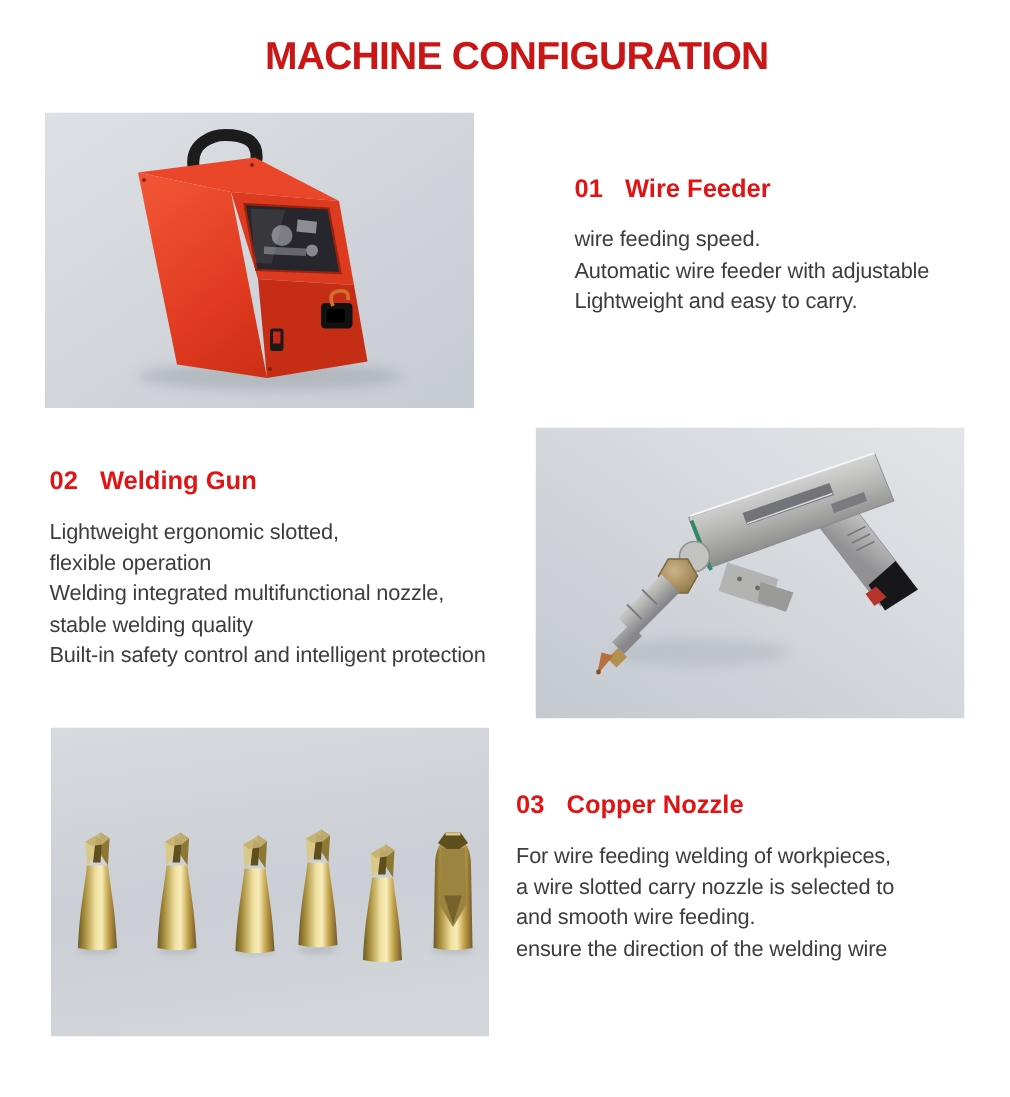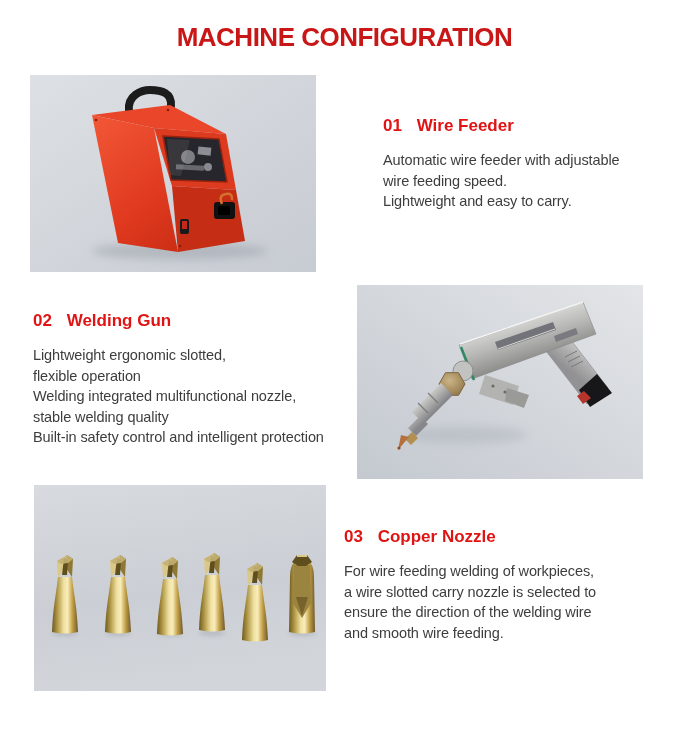--- a/index.html
+++ b/index.html
@@ -83,22 +83,22 @@
       <circle cx="150" cy="171" r="1.3" fill="#8a1d0c"></circle>
     </svg>
   </div>
 
   <div class="textblock text1">
     <div class="heading">
       <span class="num">01</span>
       <span class="nam">Wire Feeder</span>
     </div>
     <div class="body-lines">
+      <div class="line">wire feeding speed.</div>
       <div class="line">Automatic wire feeder with adjustable</div>
-      <div class="line">wire feeding speed.</div>
       <div class="line">Lightweight and easy to carry.</div>
     </div>
   </div>
 
   <div class="textblock text2">
     <div class="heading">
       <span class="num">02</span>
       <span class="nam">Welding Gun</span>
     </div>
     <div class="body-lines">
@@ -228,18 +228,18 @@
   </div>
 
   <div class="textblock text3">
     <div class="heading">
       <span class="num">03</span>
       <span class="nam">Copper Nozzle</span>
     </div>
     <div class="body-lines">
       <div class="line">For wire feeding welding of workpieces,</div>
       <div class="line">a wire slotted carry nozzle is selected to</div>
+      <div class="line">and smooth wire feeding.</div>
       <div class="line">ensure the direction of the welding wire</div>
-      <div class="line">and smooth wire feeding.</div>
     </div>
   </div>
 
 </div>
 
 </body></html>

